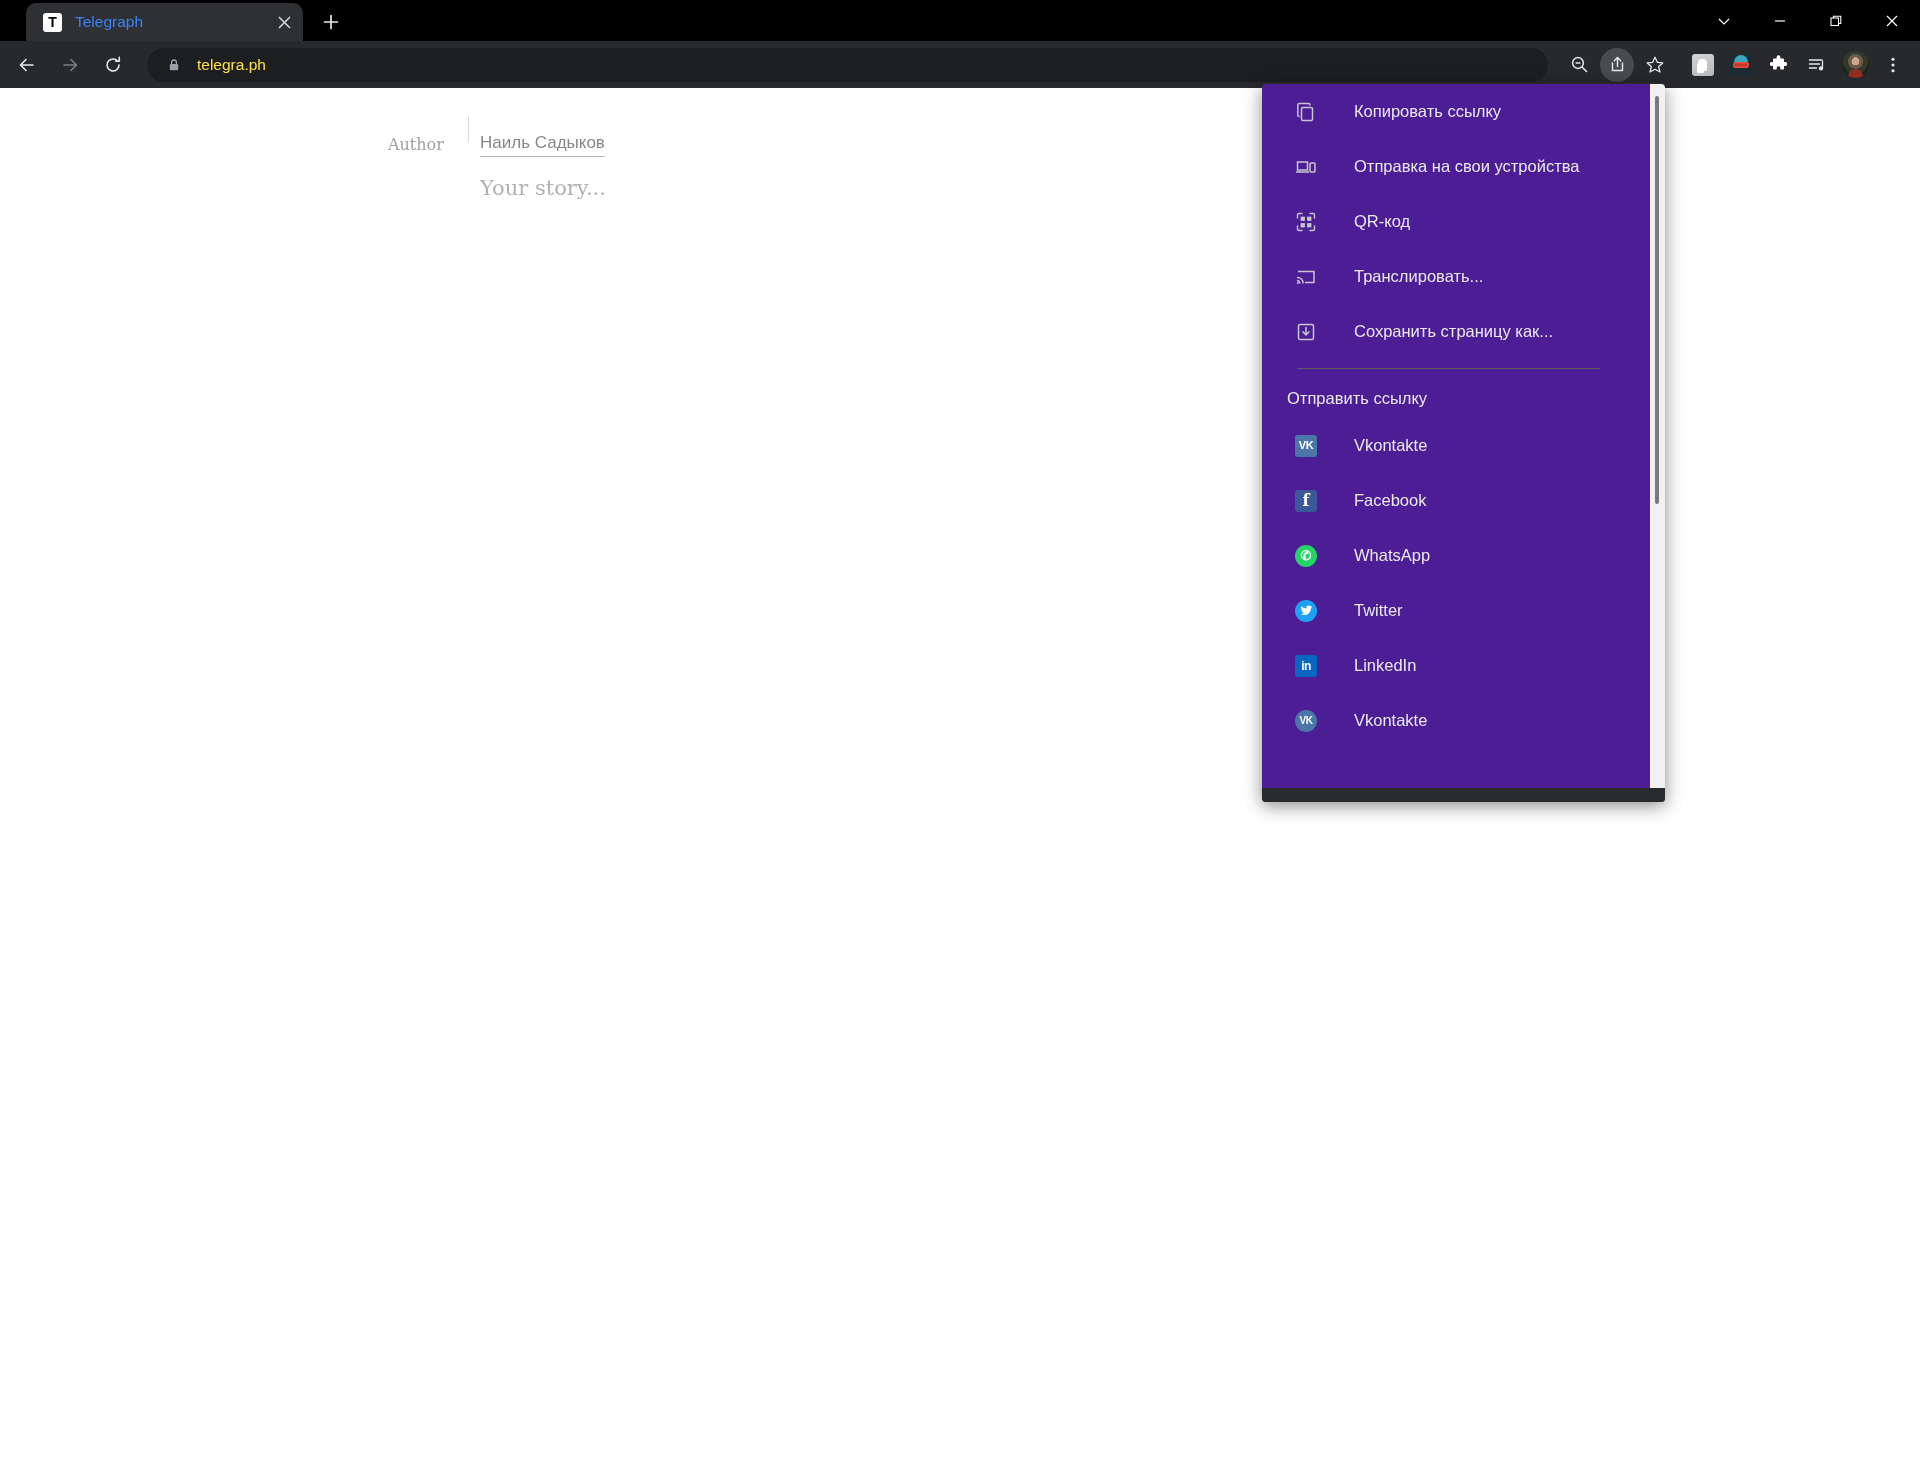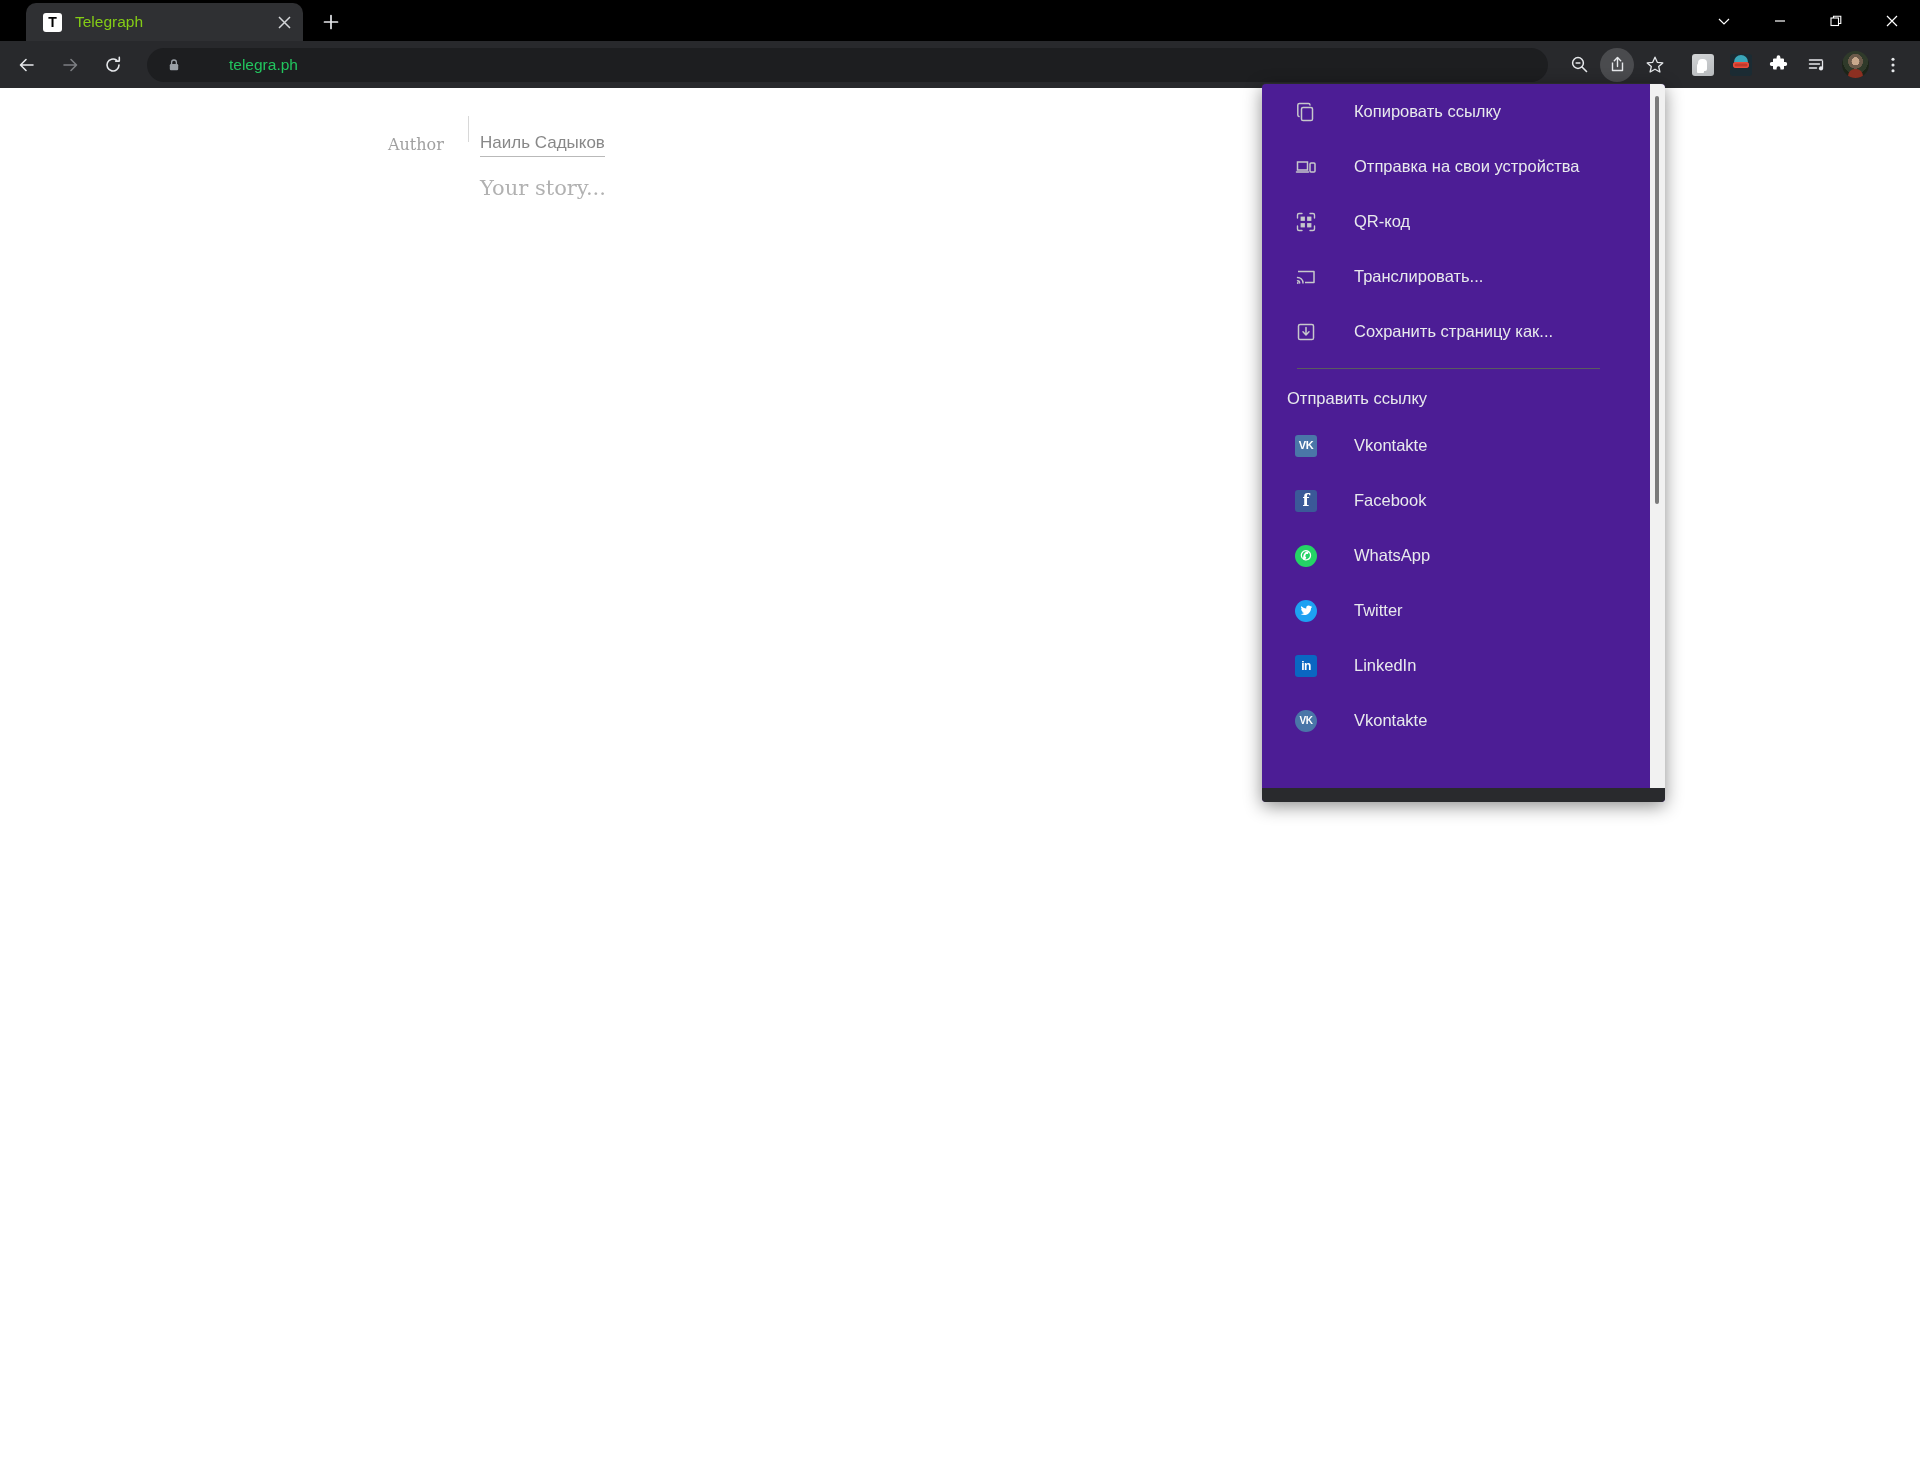--- a/index.html
+++ b/index.html
@@ -56,21 +56,21 @@
     margin-right: 13px;
   }
   .tab-favicon span {
     font-size: 14px;
     font-weight: bold;
     color: #000000;
     line-height: 1;
     font-family: "Liberation Sans", sans-serif;
   }
   .tab-title {
-    color: #84cc16;
+    color: #3b82f6;
     font-size: 15.5px;
     flex: 1;
     white-space: nowrap;
     overflow: hidden;
   }
   .tab-close {
     width: 26px; height: 26px;
     margin-right: 6px;
     display: flex;
     align-items: center;
@@ -139,24 +139,23 @@
     box-sizing: border-box;
     margin-right: 12px;
   }
   .lock-icon {
     width: 20px; height: 20px;
     display: flex; align-items: center; justify-content: center;
     flex: none;
     margin-right: 13px;
   }
   .omnibox-url {
-    color: #22c55e;
+    color: #fde047;
     font-size: 15.5px;
     white-space: nowrap;
-    margin-left: 32px;
   }
 
   .toolbar-actions {
     display: flex;
     align-items: center;
     height: 47px;
     padding-right: 8px;
   }
   .tb-icon {
     width: 34px; height: 34px;

